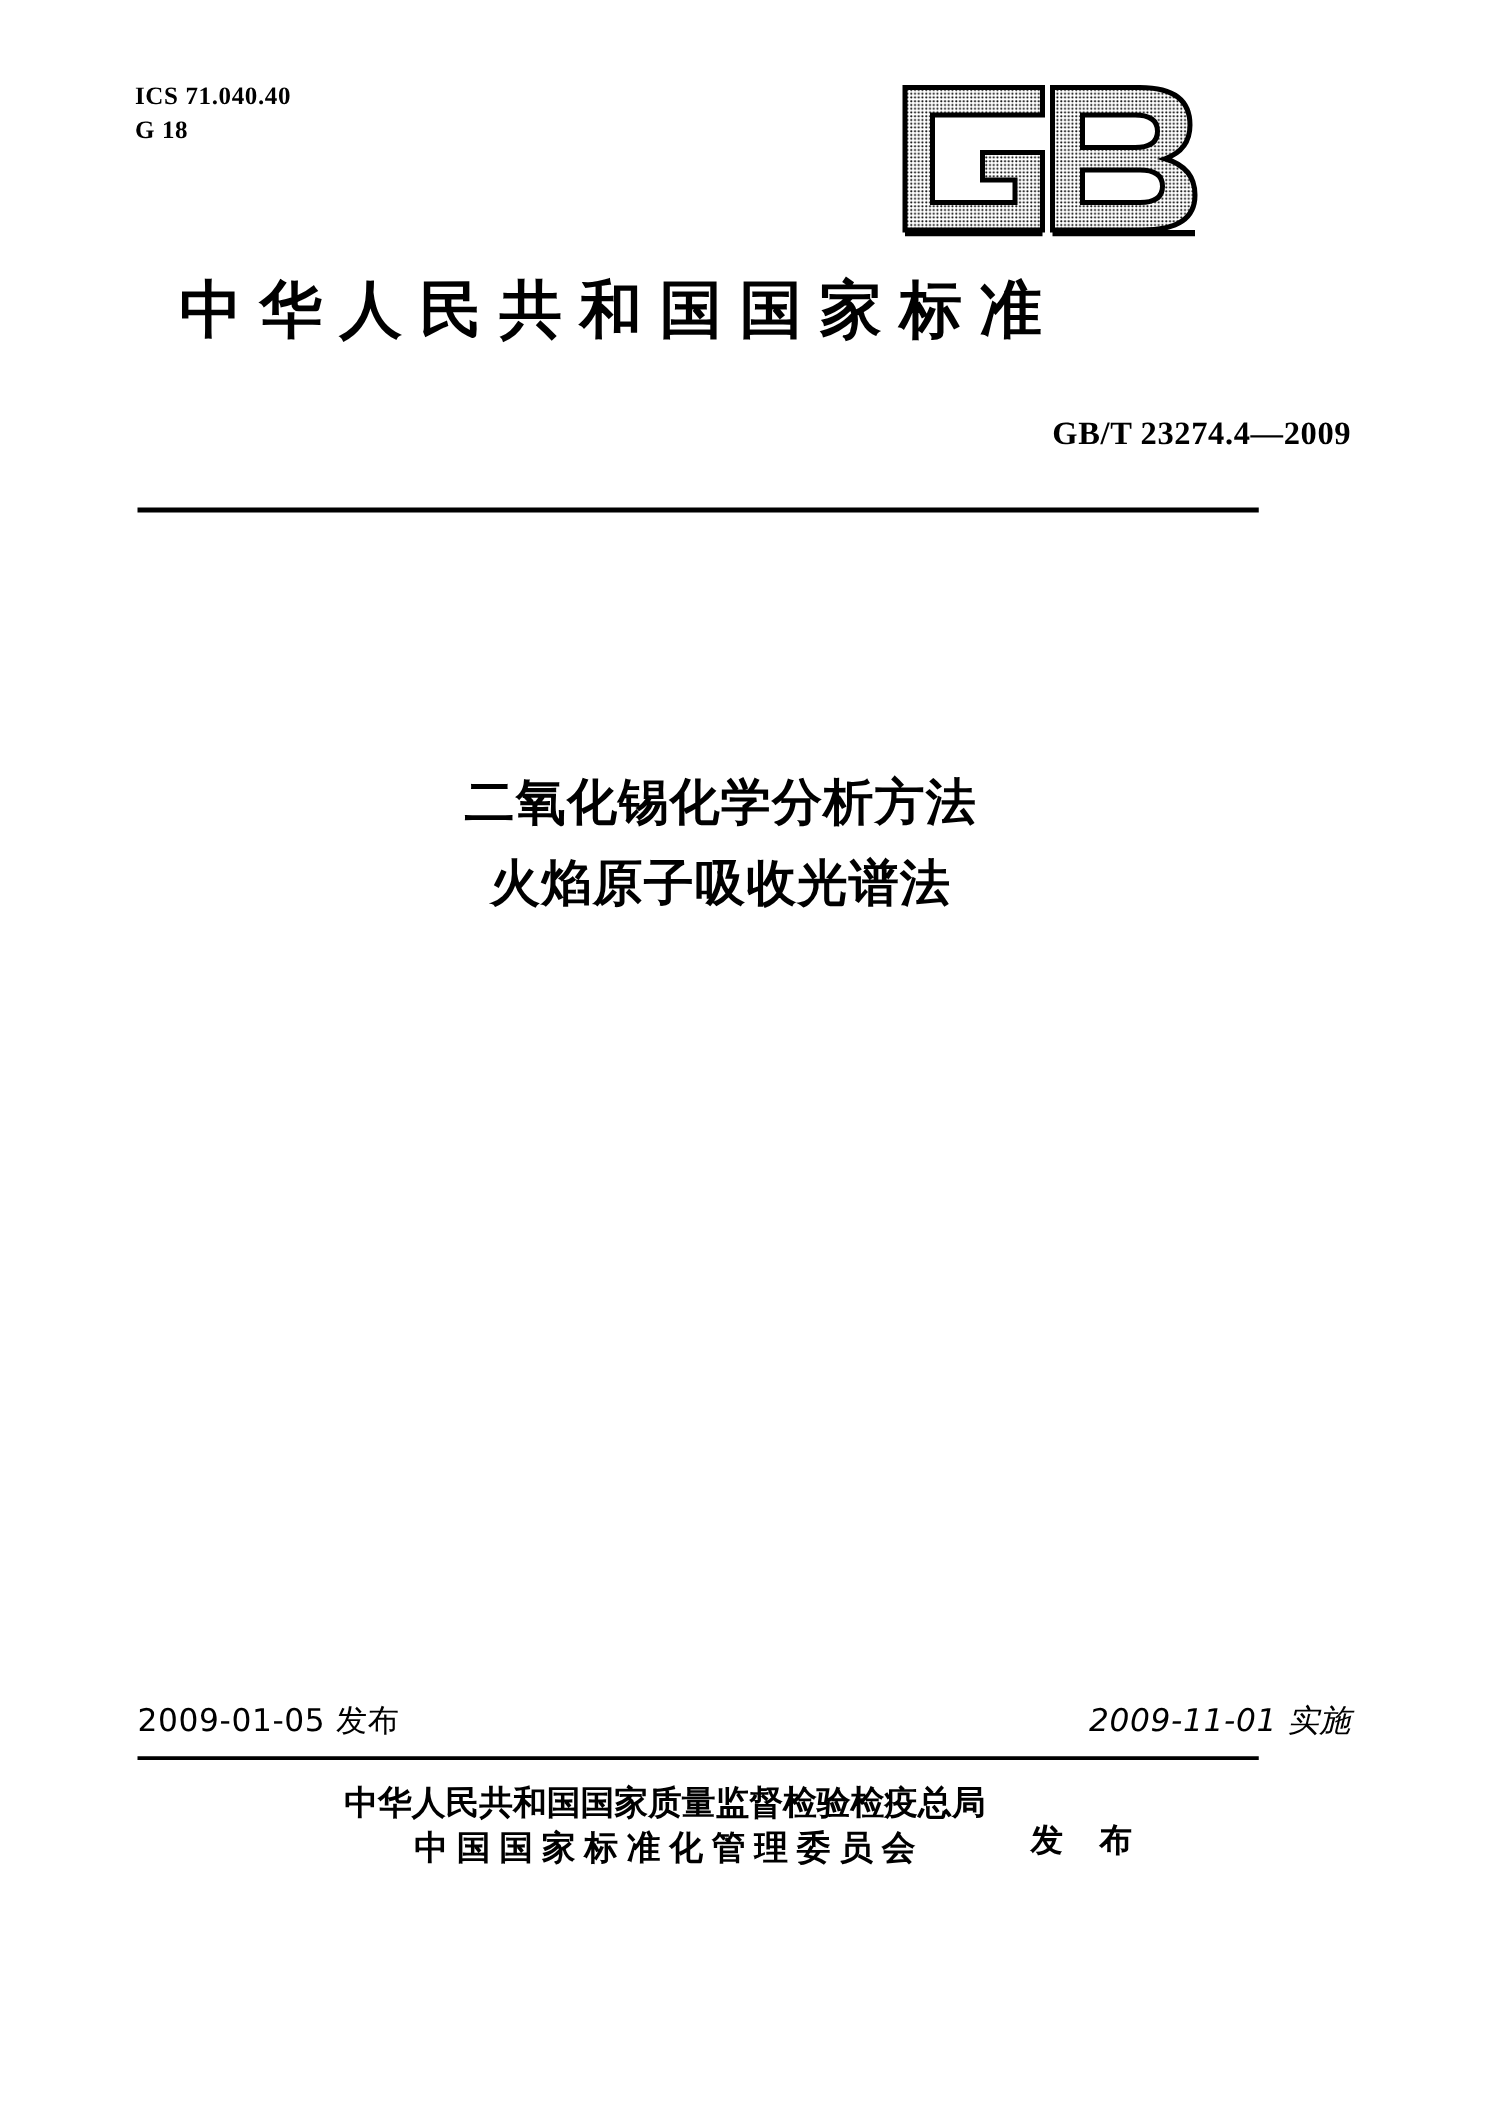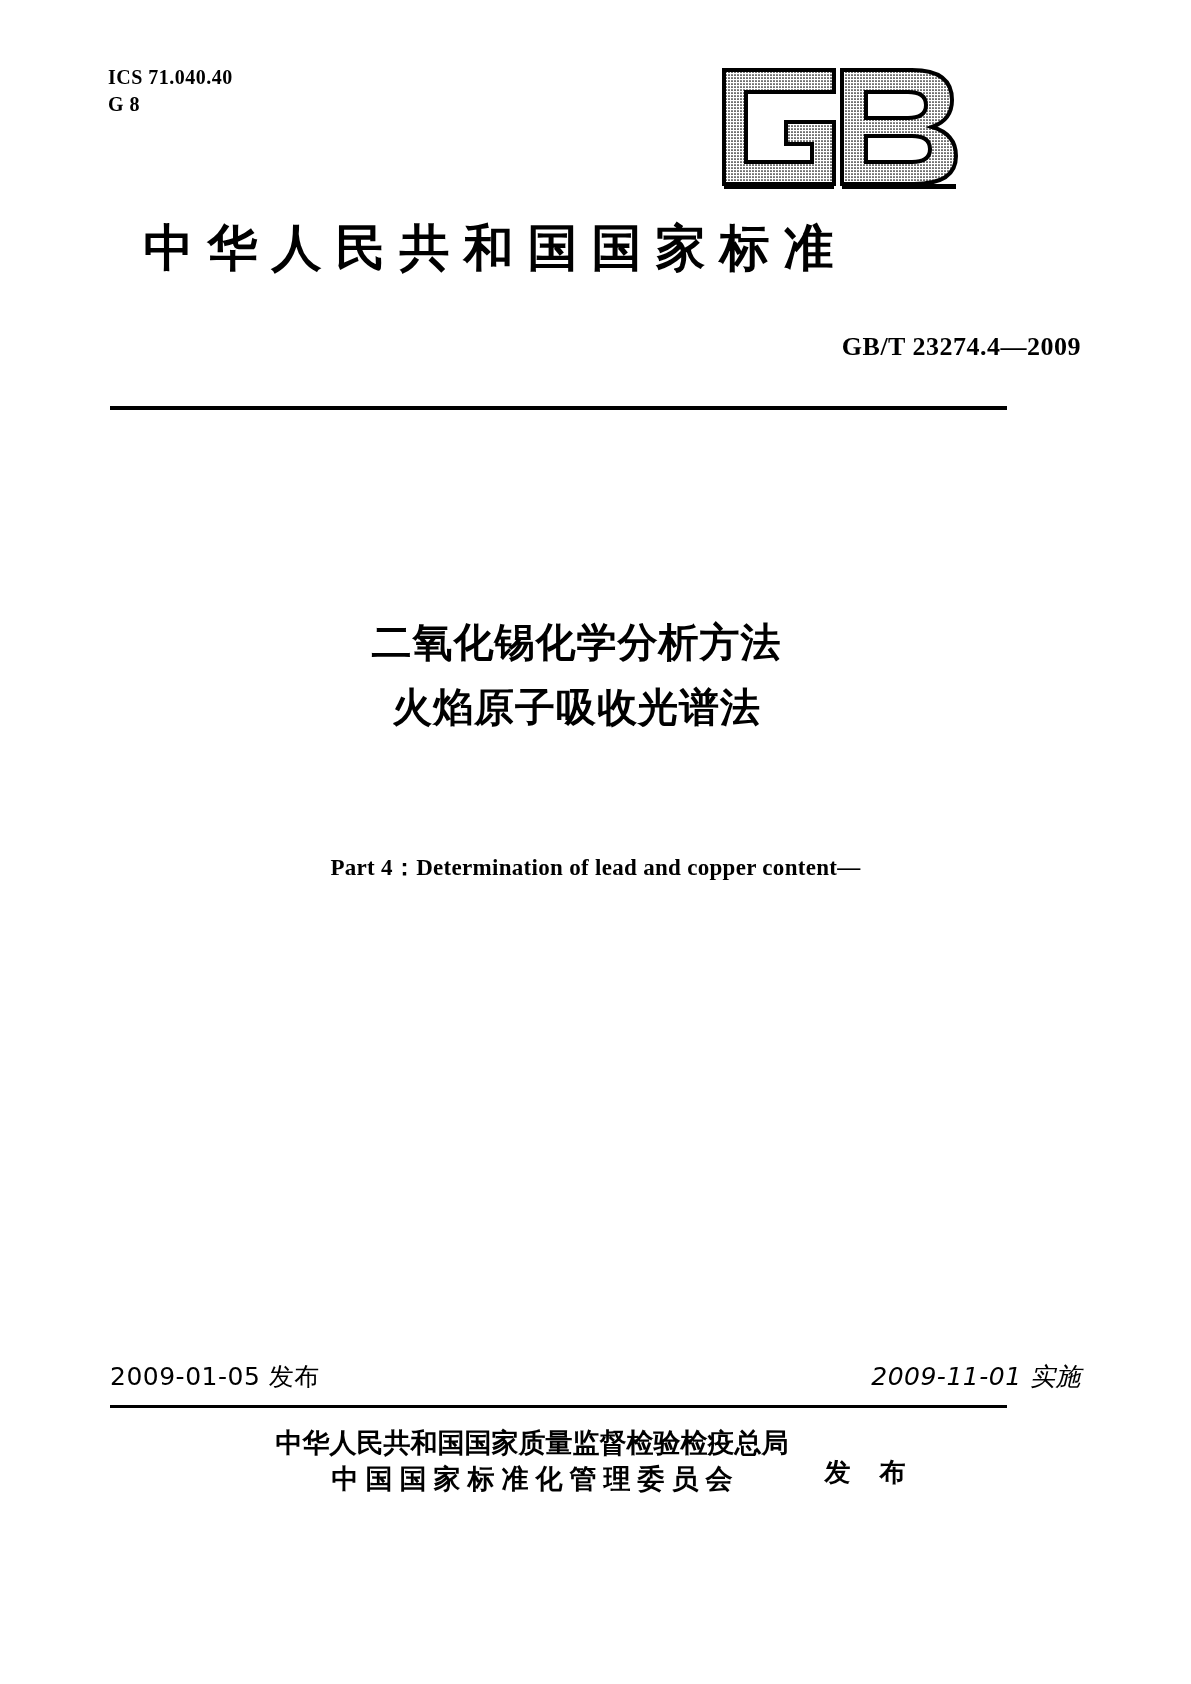--- a/index.html
+++ b/index.html
@@ -168,21 +168,21 @@
     white-space: nowrap;
   }
 </style>
 </head>
 <body>
 
 <div class="page">
 
   <div class="ics-block">
     <div class="ics-line">ICS 71.040.40</div>
-    <div class="ics-line">G 8</div>
+    <div class="ics-line">G 18</div>
   </div>
 
   <div class="gb-logo">
     <svg width="250" height="130" viewBox="0 0 250 130" xmlns="http://www.w3.org/2000/svg">
       <defs>
         <pattern id="hatch" width="3" height="3" patternUnits="userSpaceOnUse">
           <rect width="3" height="3" fill="#ffffff"></rect>
           <circle cx="1" cy="1" r="0.85" fill="#000000"></circle>
         </pattern>
       </defs>
@@ -208,21 +208,20 @@
 
   <div class="rule-top"></div>
   <div class="rule-bottom"></div>
 
   <div class="cn-title">
     <span class="ln">二氧化锡化学分析方法</span>
     <span class="ln">火焰原子吸收光谱法</span>
   </div>
 
   <div class="en-title">
-    <span class="ln">Part 4：Determination of lead and copper content—</span>
   </div>
 
   <div class="date-issue">2009-01-05 发布</div>
   <div class="date-impl">2009-11-01 实施</div>
 
   <div class="issuers">
     <div class="issuer-lines">
       <span class="ln">中华人民共和国国家质量监督检验检疫总局</span>
       <span class="ln spaced">中国国家标准化管理委员会</span>
     </div>

